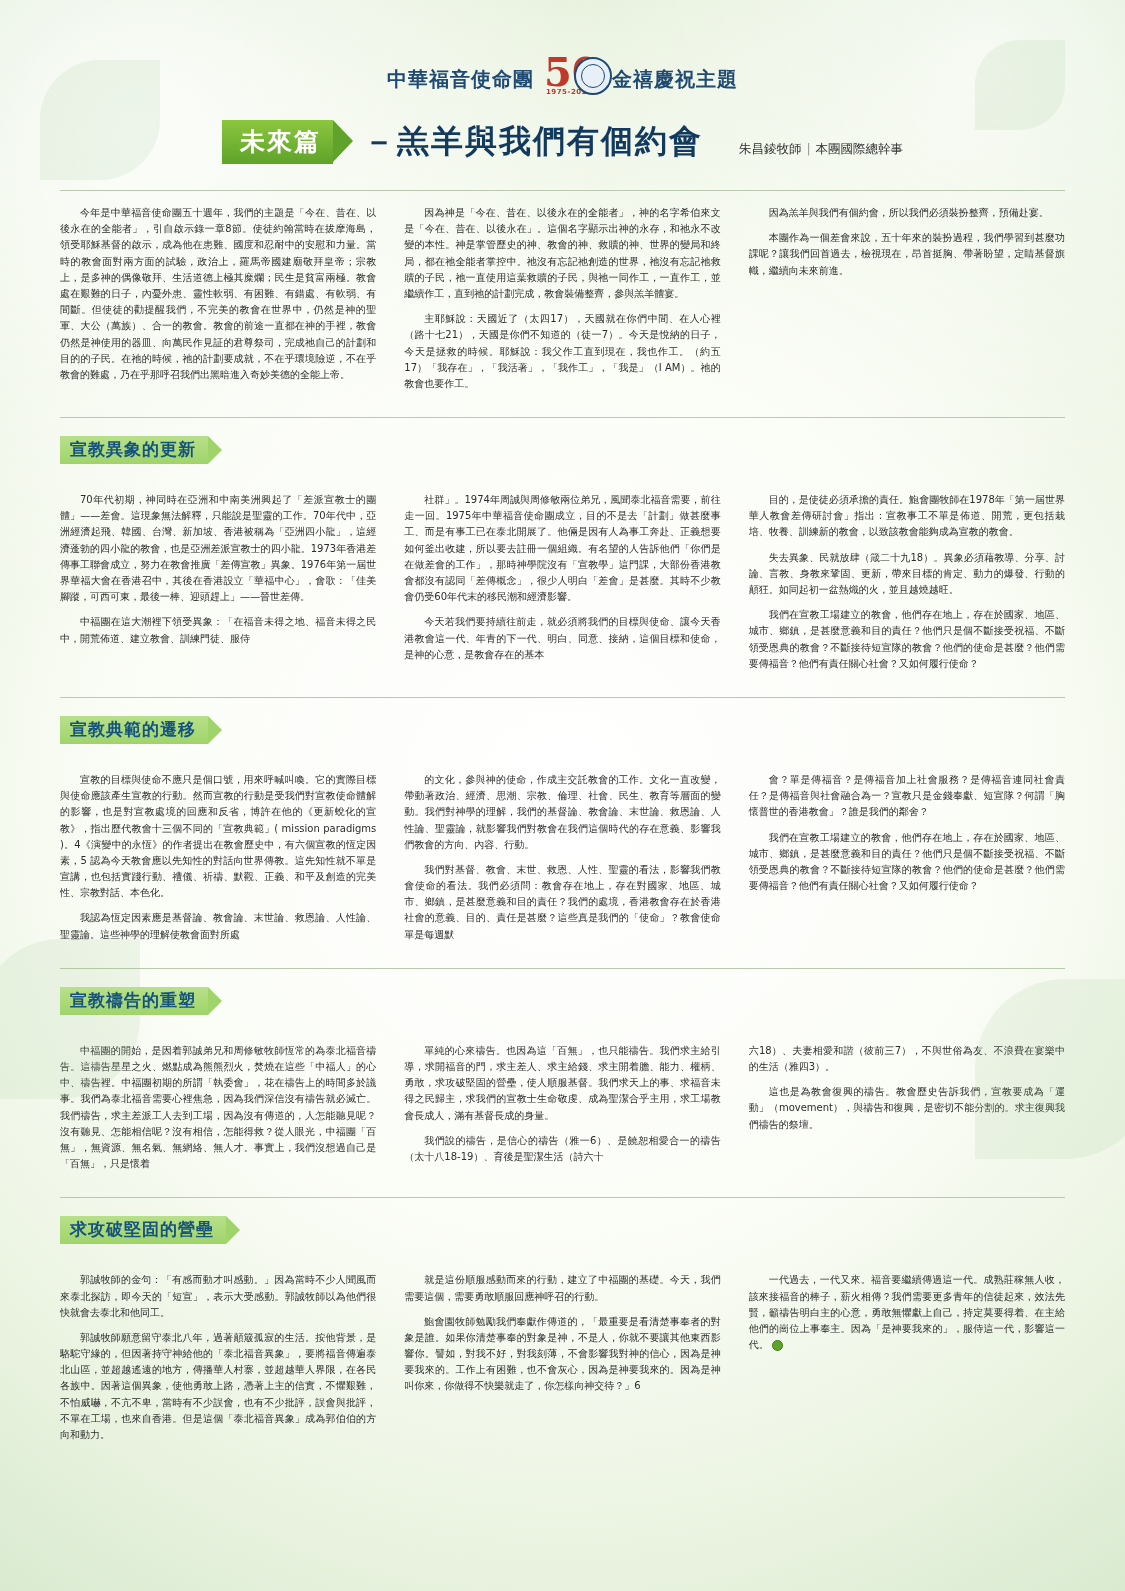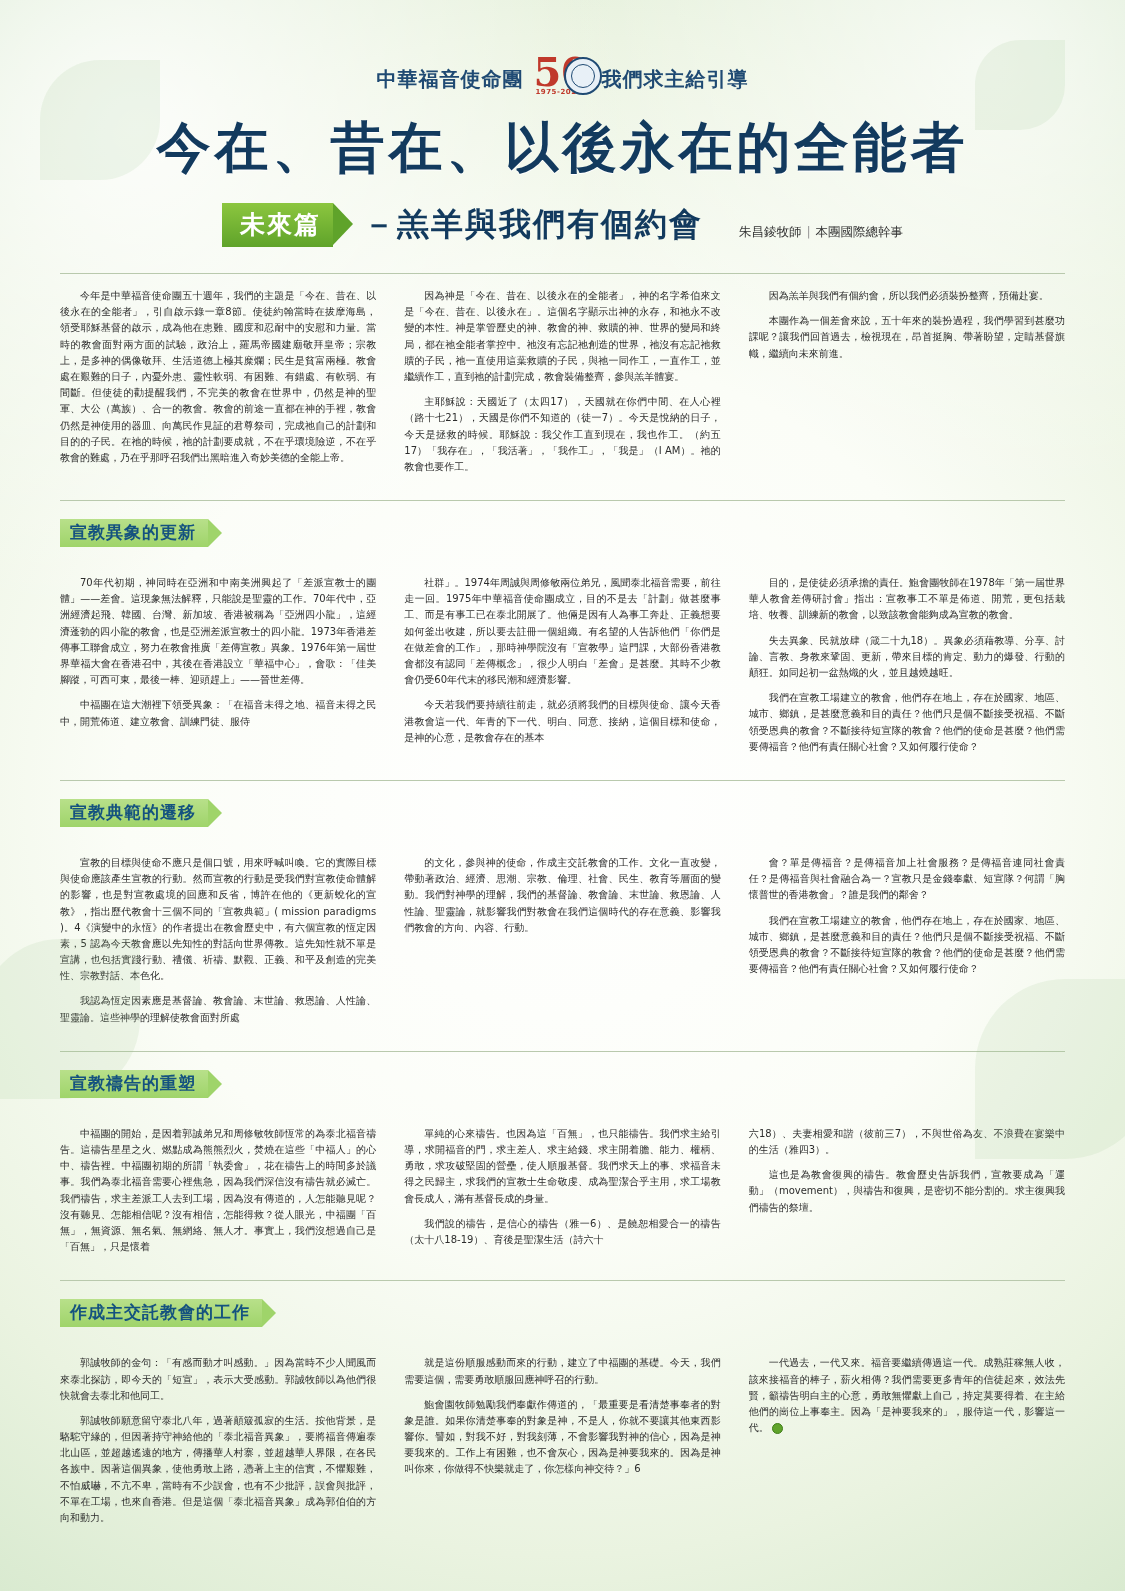--- a/index.html
+++ b/index.html
@@ -114,23 +114,22 @@
   <div class="bg-leaf" style="right:-30px;bottom:60px;width:180px;height:180px;"></div>
 
   <div class="masthead">
     <div class="mast-row">
       <span class="mast-org">中華福音使命團</span>
       <span class="logo50">
         <span class="fifty">50</span>
         <span class="years">1975-2025</span>
         <span class="seal"></span>
       </span>
-      <span class="mast-sub">我們求主給引導</span>
-    </div>
-    <div class="main-title">今在、昔在、以後永在的全能者</div>
+      <span class="mast-sub">金禧慶祝主題</span>
+    </div>
     <div class="subtitle-row">
       <span class="ribbon">未來篇</span>
       <span class="sub-title">－羔羊與我們有個約會</span>
       <span class="byline">
         <span>朱昌錂牧師</span><span class="sep">|</span><span>本團國際總幹事</span>
       </span>
     </div>
   </div>
 
   <div class="content">
@@ -175,20 +174,21 @@
 
     <div class="sec-wrap">
       <div class="sec-head">宣教典範的遷移</div>
       <div class="cols">
         <div class="col">
           <p class="para">宣教的目標與使命不應只是個口號，用來呼喊叫喚。它的實際目標與使命應該產生宣教的行動。然而宣教的行動是受我們對宣教使命體解的影響，也是對宣教處境的回應和反省，博許在他的《更新蛻化的宣教》，指出歷代教會十三個不同的「宣教典範」( mission paradigms )。4《演變中的永恆》的作者提出在教會歷史中，有六個宣教的恆定因素，5 認為今天教會應以先知性的對話向世界傳教。這先知性就不單是宣講，也包括實踐行動、禮儀、祈禱、默觀、正義、和平及創造的完美性、宗教對話、本色化。</p>
           <p class="para">我認為恆定因素應是基督論、教會論、末世論、救恩論、人性論、聖靈論。這些神學的理解使教會面對所處</p>
         </div>
         <div class="col">
           <p class="para">的文化，參與神的使命，作成主交託教會的工作。文化一直改變，帶動著政治、經濟、思潮、宗教、倫理、社會、民生、教育等層面的變動。我們對神學的理解，我們的基督論、教會論、末世論、救恩論、人性論、聖靈論，就影響我們對教會在我們這個時代的存在意義、影響我們教會的方向、內容、行動。</p>
+          <p class="para">我們對基督、教會、末世、救恩、人性、聖靈的看法，影響我們教會使命的看法。我們必須問：教會存在地上，存在對國家、地區、城市、鄉鎮，是甚麼意義和目的責任？我們的處境，香港教會存在於香港社會的意義、目的、責任是甚麼？這些真是我們的「使命」？教會使命單是每週默</p>
         </div>
         <div class="col">
           <p class="para">會？單是傳福音？是傳福音加上社會服務？是傳福音連同社會責任？是傳福音與社會融合為一？宣教只是金錢奉獻、短宣隊？何謂「胸懷普世的香港教會」？誰是我們的鄰舍？</p>
           <p class="para">我們在宣教工場建立的教會，他們存在地上，存在於國家、地區、城市、鄉鎮，是甚麼意義和目的責任？他們只是個不斷接受祝福、不斷領受恩典的教會？不斷接待短宣隊的教會？他們的使命是甚麼？他們需要傳福音？他們有責任關心社會？又如何履行使命？</p>
         </div>
       </div>
     </div>
 
     <div class="rule"></div>
 
@@ -205,21 +205,21 @@
         <div class="col">
           <p class="para noind">六18）、夫妻相愛和諧（彼前三7），不與世俗為友、不浪費在宴樂中的生活（雅四3）。</p>
           <p class="para">這也是為教會復興的禱告。教會歷史告訴我們，宣教要成為「運動」（movement），與禱告和復興，是密切不能分割的。求主復興我們禱告的祭壇。</p>
         </div>
       </div>
     </div>
 
     <div class="rule"></div>
 
     <div class="sec-wrap">
-      <div class="sec-head">作成主交託教會的工作</div>
+      <div class="sec-head">求攻破堅固的營壘</div>
       <div class="cols">
         <div class="col">
           <p class="para">郭誠牧師的金句：「有感而動才叫感動。」因為當時不少人聞風而來泰北探訪，即今天的「短宣」，表示大受感動。郭誠牧師以為他們很快就會去泰北和他同工。</p>
           <p class="para">郭誠牧師願意留守泰北八年，過著顛簸孤寂的生活。按他背景，是駱駝守緣的，但因著持守神給他的「泰北福音異象」，要將福音傳遍泰北山區，並超越遙遠的地方，傳播華人村寨，並超越華人界限，在各民各族中。因著這個異象，使他勇敢上路，憑著上主的信實，不懼艱難，不怕威嚇，不亢不卑，當時有不少誤會，也有不少批評，誤會與批評，不單在工場，也來自香港。但是這個「泰北福音異象」成為郭伯伯的方向和動力。</p>
         </div>
         <div class="col">
           <p class="para">就是這份順服感動而來的行動，建立了中福團的基礎。今天，我們需要這個，需要勇敢順服回應神呼召的行動。</p>
           <p class="para">鮑會園牧師勉勵我們奉獻作傳道的，「最重要是看清楚事奉者的對象是誰。如果你清楚事奉的對象是神，不是人，你就不要讓其他東西影響你。譬如，對我不好，對我刻薄，不會影響我對神的信心，因為是神要我來的。工作上有困難，也不會灰心，因為是神要我來的。因為是神叫你來，你做得不快樂就走了，你怎樣向神交待？」6</p>
 
         </div>

